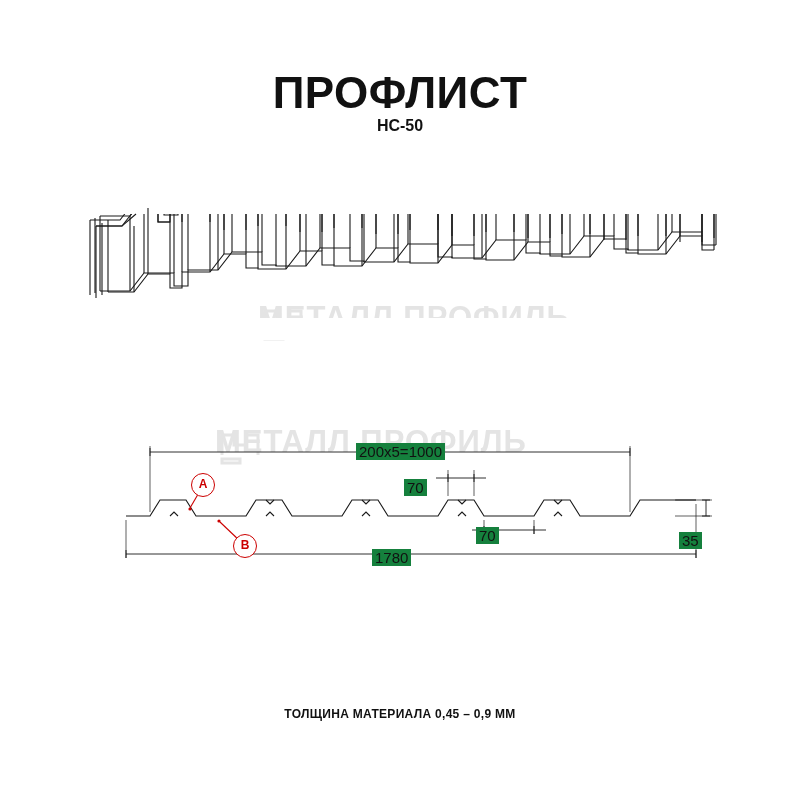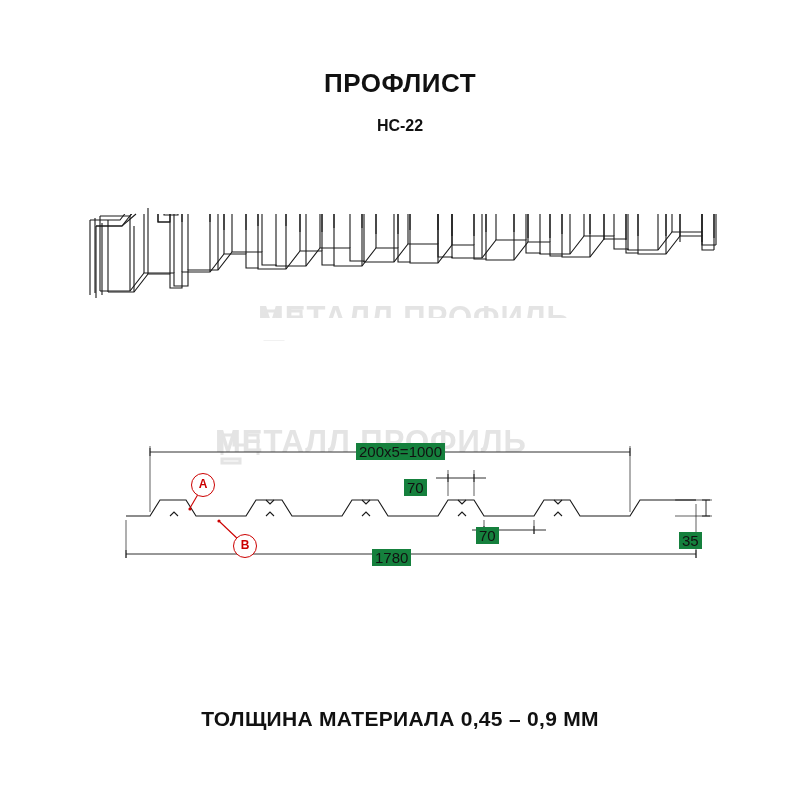--- a/index.html
+++ b/index.html
@@ -19,21 +19,21 @@
     position: absolute;
     inset: 0;
   }
   
   .title {
     position: absolute;
     top: 68px;
     left: 0;
     width: 800px;
     text-align: center;
-    font-size: 26px;
+    font-size: 44px;
     font-weight: bold;
     letter-spacing: 0.5px;
     color: #111111;
   }
   .subtitle {
     position: absolute;
     top: 117px;
     left: 0;
     width: 800px;
     text-align: center;
@@ -99,33 +99,33 @@
     background: #ffffff;
   }
   .callout-a { left: 191px; top: 473px; }
   .callout-b { left: 233px; top: 534px; }
   .footer {
     position: absolute;
     top: 707px;
     left: 0;
     width: 800px;
     text-align: center;
-    font-size: 21px;
+    font-size: 12px;
     font-weight: bold;
     letter-spacing: 0.3px;
     color: #111111;
   }
 </style>
 </head>
 <body>
 
 <div class="page">
 
   <div class="title">ПРОФЛИСТ</div>
-  <div class="subtitle">НС-22</div>
+  <div class="subtitle">НС-50</div>
 
   <div class="wm-logo" style="left:263px; top:305px;">
     <svg width="40" height="36" viewBox="0 0 40 36">
       <path d="M2 26 L2 6 L14 6 L14 16 L26 16 L26 6 L38 6 L38 26" fill="none" stroke="#e4e4e4" stroke-width="3"></path>
       <path d="M2 30 L20 30 L20 34 L2 34 Z" fill="none" stroke="#e4e4e4" stroke-width="3"></path>
     </svg>
   </div>
   <div class="watermark wm1">МЕТАЛЛ ПРОФИЛЬ</div>
 
   <div class="wm-logo" style="left:220px; top:429px;">

